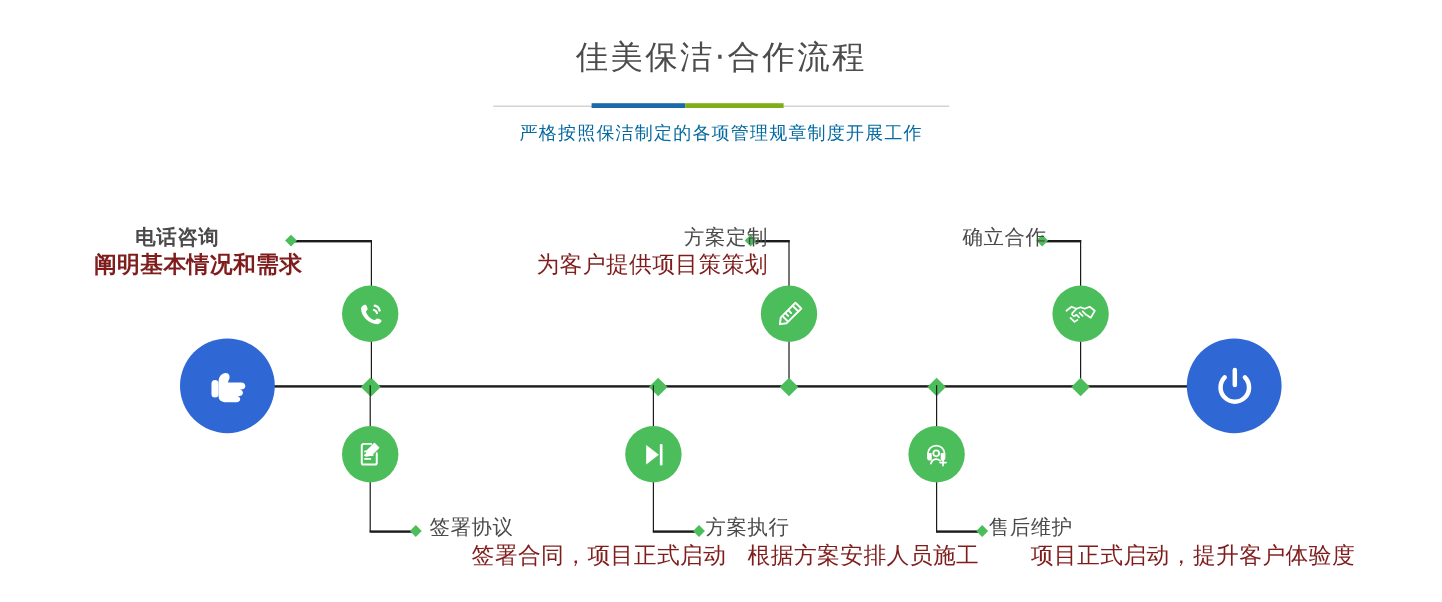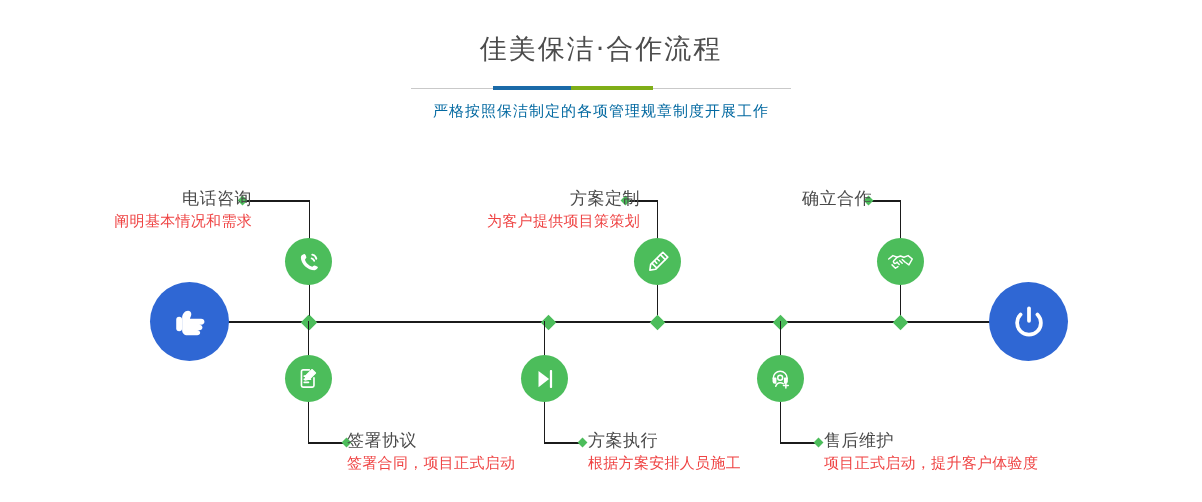--- a/index.html
+++ b/index.html
@@ -154,24 +154,25 @@
     position: absolute;
     white-space: nowrap;
   }
   .label .lbl-title {
     font-size: 17px;
     color: #4a4a4a;
     line-height: 24px;
     letter-spacing: 0.5px;
   }
   .label .lbl-desc {
-    font-size: 15px;
-    color: #ef4444;
+    font-size: 19px;
+    color: #7f1d1d;
     line-height: 22px;
     letter-spacing: 0.3px;
+    margin-left: 35px;
   }
   .label.above { text-align: right; }
   .label.below { text-align: left; }
   .label-tip {
     position: absolute;
     width: 7px;
     height: 7px;
     background: #4cbd5b;
     transform: rotate(45deg);
   }
@@ -219,39 +220,39 @@
     <div class="label-tip" style="left:239px; top:196.5px;"></div>
     <div class="bubble" style="left:285px; top:238px;">
       <span>
         <svg width="26" height="26" viewBox="0 0 64 64" fill="none" stroke="#ffffff" stroke-width="4.6" stroke-linecap="round">
           <path d="M21 12c2 0 4 6 4.5 8.4.4 2-2.8 3.8-3.2 5.6-.5 2.3 4 8.8 6.4 11.2 2.4 2.4 8.9 6.9 11.2 6.4 1.8-.4 3.6-3.6 5.6-3.2C47.9 40.9 54 42.9 54 45c0 2-4.5 7-8 7C28 52 12 36 12 20c0-3.5 5-8 9-8z" fill="#ffffff" stroke="none"></path>
           <path d="M40 14c5 1 9 5 10 10"></path>
           <path d="M38.5 23c3 .8 5.4 3.2 6.2 6.2"></path>
         </svg>
       </span>
     </div>
-    <div class="label above" style="right:950px; top:186px; text-align:right;">
+    <div class="label above" style="right:950px; top:186px; text-align:center;font-weight:bold;">
       <div class="lbl-title">电话咨询</div>
       <div class="lbl-desc">阐明基本情况和需求</div>
     </div>
 
     <div class="diamond" style="left:303px;"></div>
     <div class="stem" style="left:307.7px; top:321px; height:122px;"></div>
     <div class="run" style="left:308px; top:442px; width:37px;"></div>
     <div class="label-tip" style="left:343px; top:438.5px;"></div>
     <div class="bubble" style="left:285px; top:355px;">
       <span>
         <svg width="25" height="25" viewBox="0 0 64 64" fill="none" stroke="#ffffff" stroke-width="4.2" stroke-linecap="round" stroke-linejoin="round">
           <path d="M46 30v20a4 4 0 0 1-4 4H18a4 4 0 0 1-4-4V14a4 4 0 0 1 4-4h16"></path>
           <path d="M21 26h14M21 34h16M21 42h11"></path>
           <path d="M41 9l9 9-16 16-11 2 2-11z" fill="#ffffff" stroke="#ffffff" stroke-width="3"></path>
         </svg>
       </span>
     </div>
-    <div class="label below" style="left:347px; top:428px;">
+    <div class="label below" style="left:358px; top:428px;">
       <div class="lbl-title">签署协议</div>
       <div class="lbl-desc">签署合同，项目正式启动</div>
     </div>
 
     <div class="diamond" style="left:543px;"></div>
     <div class="stem" style="left:656.7px; top:200px; height:122px;"></div>
     <div class="run" style="left:625px; top:200px; width:33px;"></div>
     <div class="label-tip" style="left:622px; top:196.5px;"></div>
     <div class="diamond" style="left:652px;"></div>
     <div class="bubble" style="left:634px; top:238px;">

